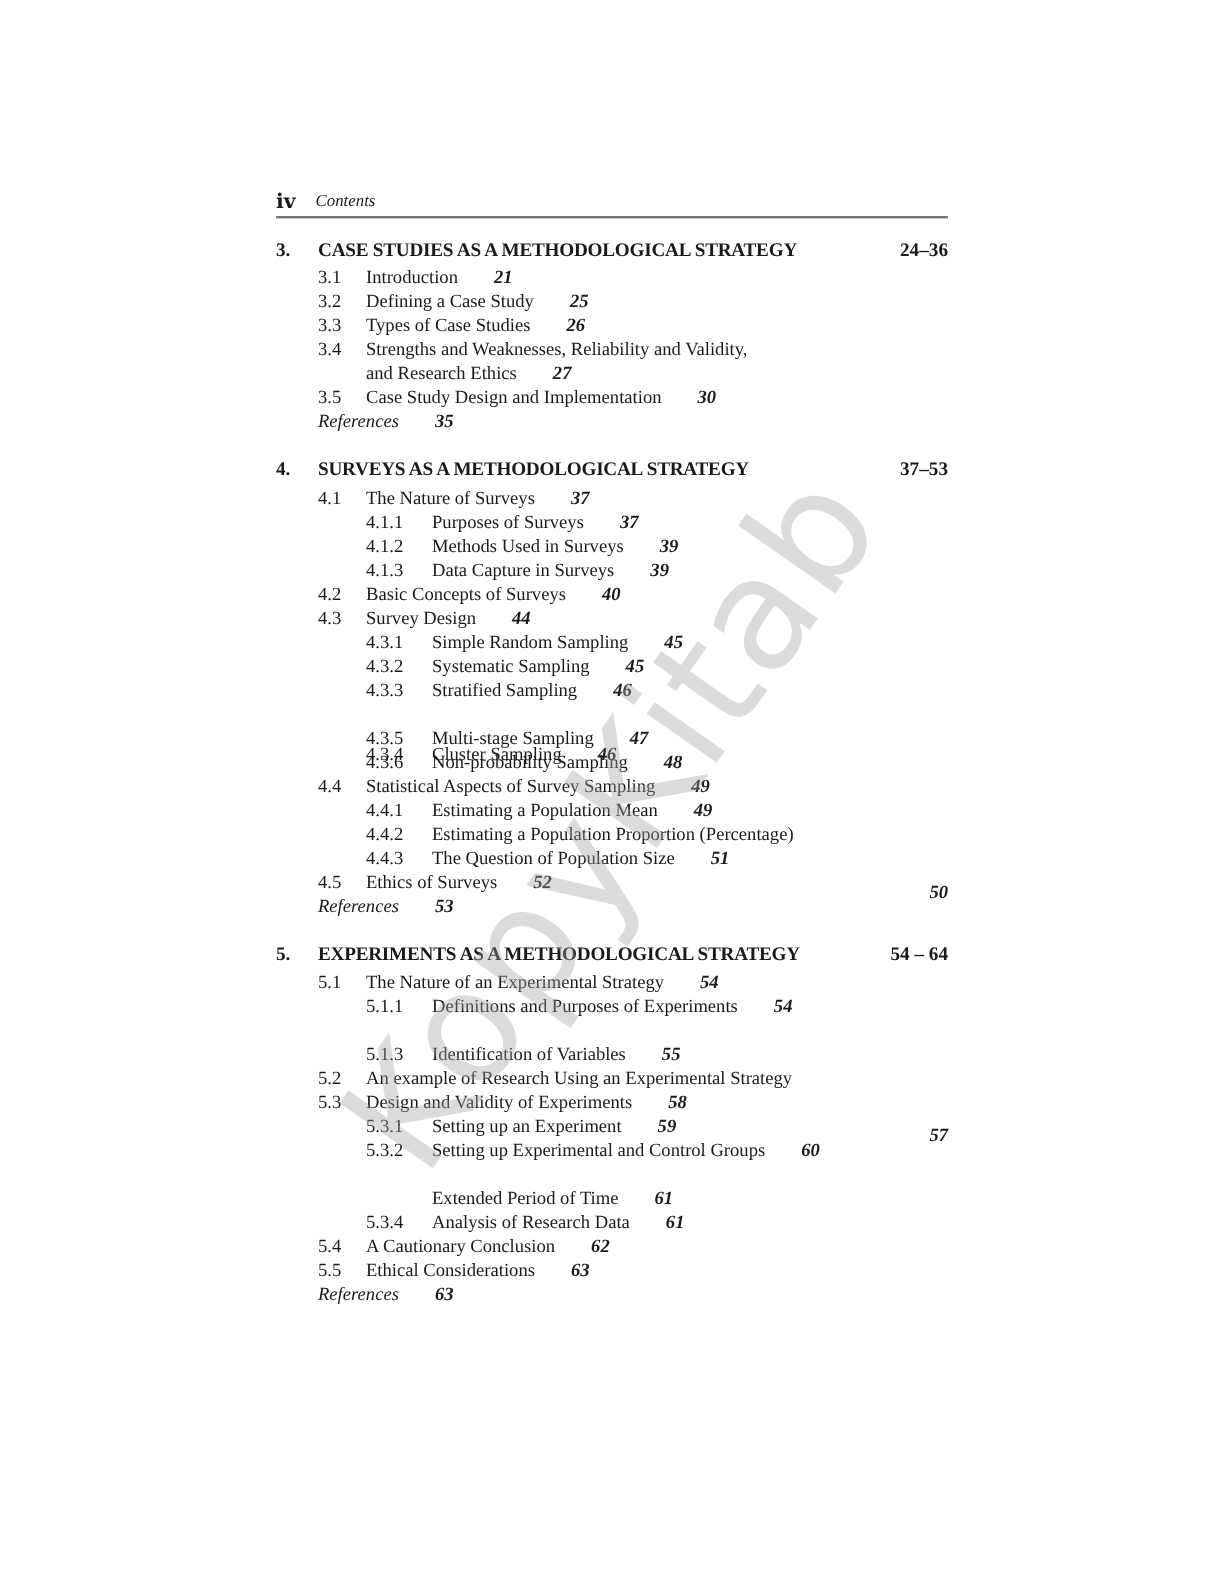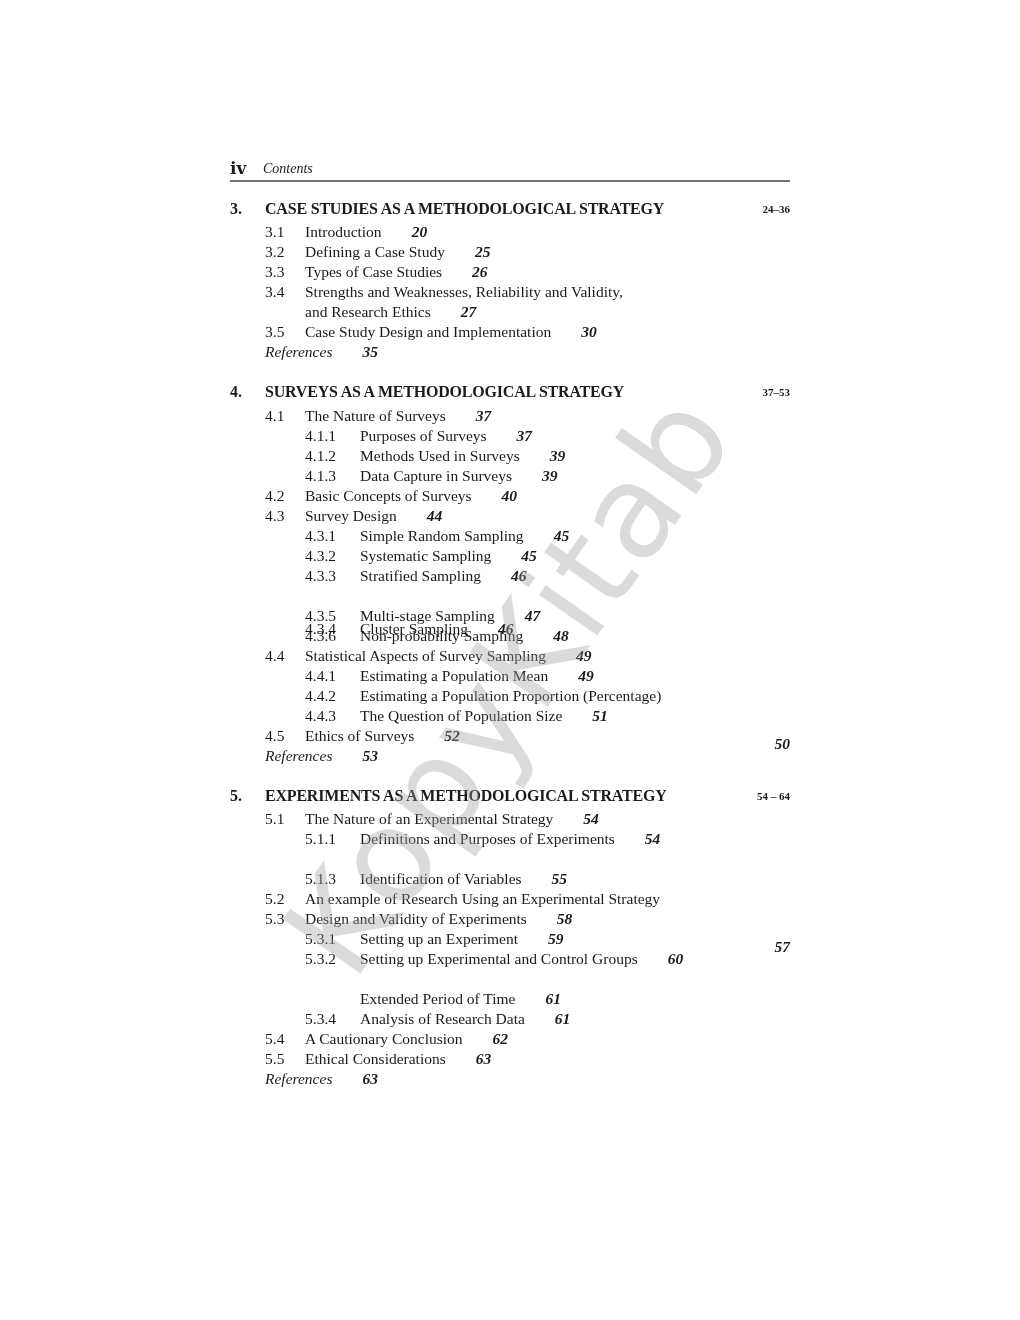--- a/index.html
+++ b/index.html
@@ -63,21 +63,21 @@
     position: absolute;
     left: 265px;
     font-weight: bold;
     font-size: 16px;
     letter-spacing: -0.2px;
   }
   .chapter .range {
     position: absolute;
     right: 230px;
     font-weight: bold;
-    font-size: 11px;
+    font-size: 16px;
   }
   .pg {
     font-weight: bold;
     font-style: italic;
     margin-left: 30px;
   }
   .pg.right {
     position: absolute;
     right: 0;
     margin-left: 0;
@@ -119,21 +119,21 @@
   <div class="running-head">
     <span class="folio">iv</span>
     <span class="running-title">Contents</span>
   </div>
 
   <div class="line chapter" style="top:199px;left:0;width:1020px;">
     <span class="num">3.</span>
     <span class="title">CASE STUDIES AS A METHODOLOGICAL STRATEGY</span>
     <span class="range">24–36</span>
   </div>
-  <div class="line" style="top:222px;left:265px;"><span class="sec-num">3.1</span><span>Introduction</span><span class="pg">20</span></div>
+  <div class="line" style="top:222px;left:265px;"><span class="sec-num">3.1</span><span>Introduction</span><span class="pg">21</span></div>
   <div class="line" style="top:242px;left:265px;"><span class="sec-num">3.2</span><span>Defining a Case Study</span><span class="pg">25</span></div>
   <div class="line" style="top:262px;left:265px;"><span class="sec-num">3.3</span><span>Types of Case Studies</span><span class="pg">26</span></div>
   <div class="line" style="top:282px;left:265px;"><span class="sec-num">3.4</span><span>Strengths and Weaknesses, Reliability and Validity,</span></div>
   <div class="line" style="top:302px;left:305px;"><span>and Research Ethics</span><span class="pg">27</span></div>
   <div class="line" style="top:322px;left:265px;"><span class="sec-num">3.5</span><span>Case Study Design and Implementation</span><span class="pg">30</span></div>
   <div class="line" style="top:342px;left:265px;"><span class="refs">References</span><span class="pg">35</span></div>
 
   <div class="line chapter" style="top:382px;left:0;width:1020px;">
     <span class="num">4.</span>
     <span class="title">SURVEYS AS A METHODOLOGICAL STRATEGY</span>

